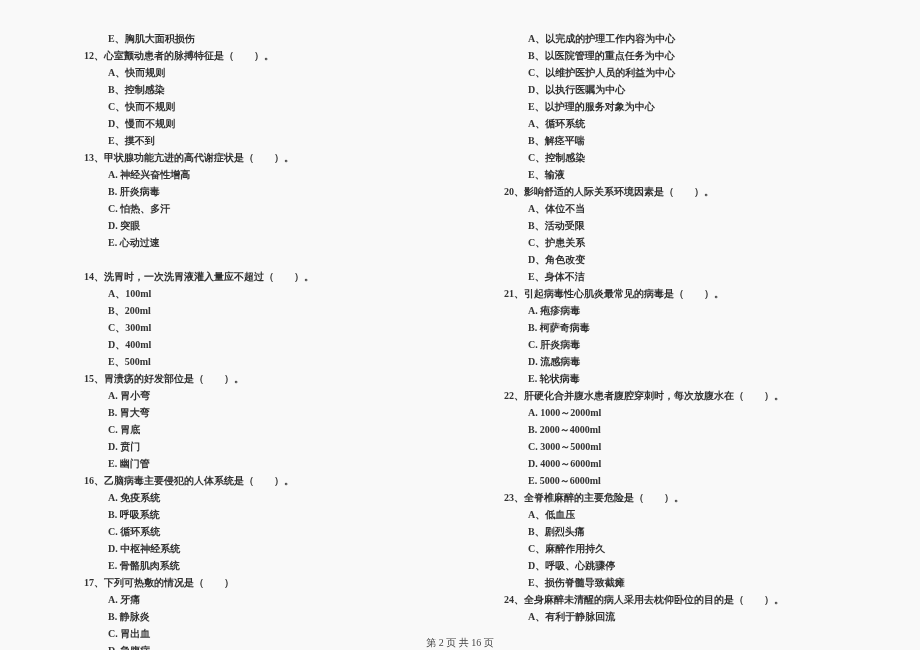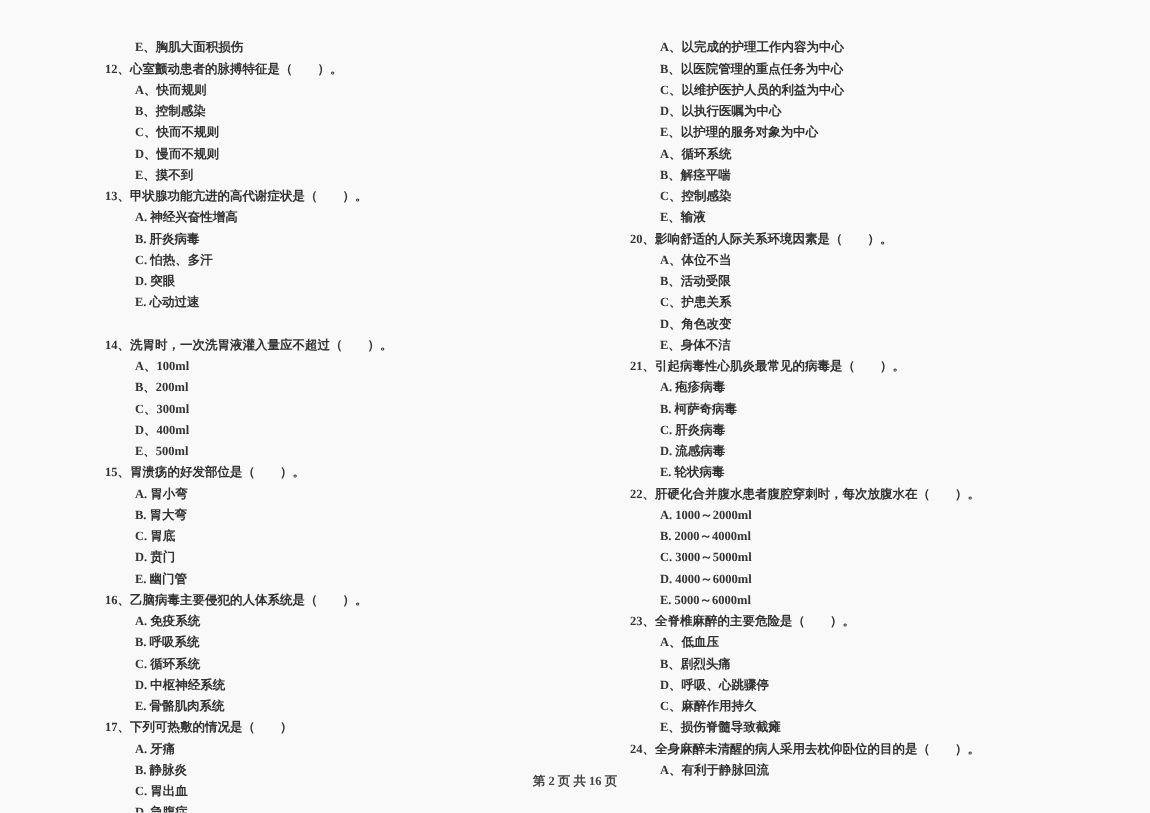--- a/index.html
+++ b/index.html
@@ -28,27 +28,26 @@
       line-height: 1.7;
     }
     .option-line {
       padding-left: 48px;
     }
     .question-line {
       padding-left: 24px;
     }
     .footer {
       position: absolute;
-      bottom: 18px;
+      bottom: 0;
       left: 0;
       right: 0;
       text-align: center;
       font-size: 10px;
       color: #444;
-      font-weight: bold;
     }
   </style>
 </head>
 <body>
 
 <div class="page-content">
   <div class="column" id="left-col">
       <div class="option-line">E、胸肌大面积损伤</div>
       <div class="question-line">12、心室颤动患者的脉搏特征是（　　）。</div>
       <div class="option-line">A、快而规则</div>
@@ -111,21 +110,21 @@
       <div class="option-line">E. 轮状病毒</div>
       <div class="question-line">22、肝硬化合并腹水患者腹腔穿刺时，每次放腹水在（　　）。</div>
       <div class="option-line">A. 1000～2000ml</div>
       <div class="option-line">B. 2000～4000ml</div>
       <div class="option-line">C. 3000～5000ml</div>
       <div class="option-line">D. 4000～6000ml</div>
       <div class="option-line">E. 5000～6000ml</div>
       <div class="question-line">23、全脊椎麻醉的主要危险是（　　）。</div>
       <div class="option-line">A、低血压</div>
       <div class="option-line">B、剧烈头痛</div>
+      <div class="option-line">C、麻醉作用持久</div>
       <div class="option-line">D、呼吸、心跳骤停</div>
-      <div class="option-line">C、麻醉作用持久</div>
       <div class="option-line">E、损伤脊髓导致截瘫</div>
       <div class="question-line">24、全身麻醉未清醒的病人采用去枕仰卧位的目的是（　　）。</div>
       <div class="option-line">A、有利于静脉回流</div>
     </div>
 </div>
 
 <div class="footer">第 2 页 共 16 页</div>
 
 </body></html>

